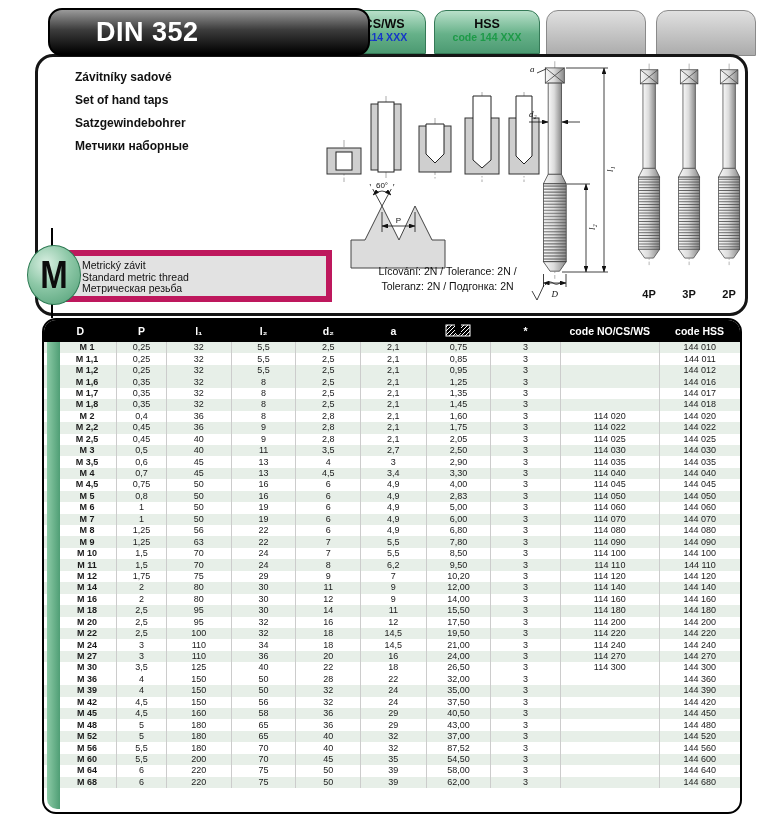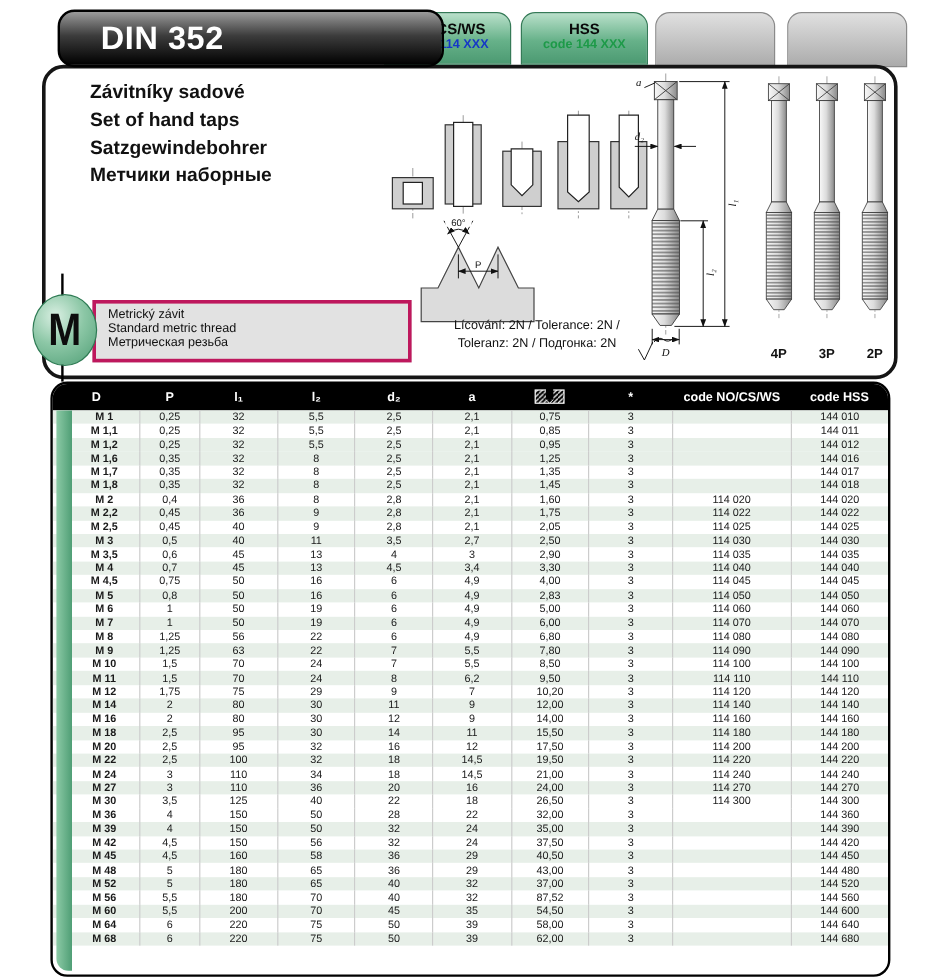--- a/index.html
+++ b/index.html
@@ -3,48 +3,48 @@
 <meta charset="utf-8">
 <style>
   html,body{margin:0;padding:0;background:#fff;}
   body{width:779px;height:816px;position:relative;font-family:"Liberation Sans",sans-serif;color:#111;overflow:hidden;}
 
   
   .tab{position:absolute;box-sizing:border-box;}
   .tab-din{left:48px;top:8px;width:322px;height:48px;z-index:6;
     background:linear-gradient(180deg,#9a9a9a 0%,#3c3c3c 45%,#000 100%);
     border:2px solid #000;border-radius:14px;
-    color:#fff;font-weight:bold;font-size:27px;line-height:44px;padding-left:34px;letter-spacing:.5px;}
+    color:#fff;font-weight:bold;font-size:27px;line-height:44px;padding-left:46px;letter-spacing:.5px;}
   .tab-green{top:10px;width:106px;height:44px;z-index:4;text-align:center;
     background:linear-gradient(180deg,#b9e0ca 0%,#66b189 55%,#4c9a72 100%);
     border:1px solid #357a57;border-radius:12px 12px 0 0;padding-top:6px;}
   .tab-green .tname{font-size:12.5px;font-weight:bold;color:#0a0a0a;line-height:14px;}
   .tab-green .tcode{font-size:10.5px;font-weight:bold;line-height:13px;}
   .code-blue{color:#1536c8;}
   .code-green{color:#1d9a48;}
   .tab-grey{top:10px;width:100px;height:46px;z-index:0;
     background:linear-gradient(180deg,#e0e0e0,#ababab);
     border:1px solid #8a8a8a;border-radius:12px 12px 0 0;}
   .tg1{left:320px;} .tg2{left:434px;} .tx1{left:546px;} .tx2{left:656px;}
 
   
   .main-box{position:absolute;left:35px;top:54px;width:713px;height:262px;box-sizing:border-box;
     border:3px solid #151515;border-radius:18px;background:#fff;z-index:1;}
   .titles{position:absolute;left:75px;top:66px;z-index:2;}
-  .titles div{font-size:16px;font-weight:bold;line-height:23px;}
+  .titles div{font-size:12px;font-weight:bold;line-height:23px;}
   .tolerance{position:absolute;left:330px;top:264px;width:235px;text-align:center;
     font-size:10.5px;line-height:15px;z-index:2;}
   .m-stem{position:absolute;left:51px;width:2px;background:#000;z-index:3;}
   .stem-top{top:228px;height:20px;} .stem-bot{top:300px;height:18px;}
   .m-circle{position:absolute;left:27px;top:245px;width:52px;height:58px;border-radius:50%;
     background:radial-gradient(circle at 35% 30%,#d9efe2,#8cc7a6 45%,#4f9e75 100%);
     border:1px solid #2e7b54;z-index:4;display:flex;align-items:center;justify-content:center;}
   .m-circle span{font-size:33px;font-weight:bold;color:#0d0d0d;transform:scaleY(1.15);}
-  .thread-box{position:absolute;left:77px;top:250px;width:266px;height:52px;box-sizing:border-box;
-    background:#e2e2e2;border:3px solid #be185d;padding:4px 10px 0 10px;z-index:2;}
+  .thread-box{position:absolute;left:66px;top:250px;width:266px;height:52px;box-sizing:border-box;
+    background:#e2e2e2;border:6px solid #be185d;padding:4px 10px 0 10px;z-index:2;}
   .thread-box div{font-size:10.5px;line-height:11.5px;}
   .holes-svg{position:absolute;left:325px;top:92px;z-index:2;}
   .profile-svg{position:absolute;left:345px;top:180px;z-index:2;}
   .tap-svg{position:absolute;left:528px;top:60px;z-index:2;}
 
   
   .met{fill:url(#met);stroke:#3a3a3a;stroke-width:.8;}
   .ol{stroke:#3a3a3a;stroke-width:.8;}
   .cl{stroke:#888;stroke-width:.7;stroke-dasharray:7 2 1.5 2;}
   .dim line,.dim path{stroke:#111;stroke-width:.8;}

